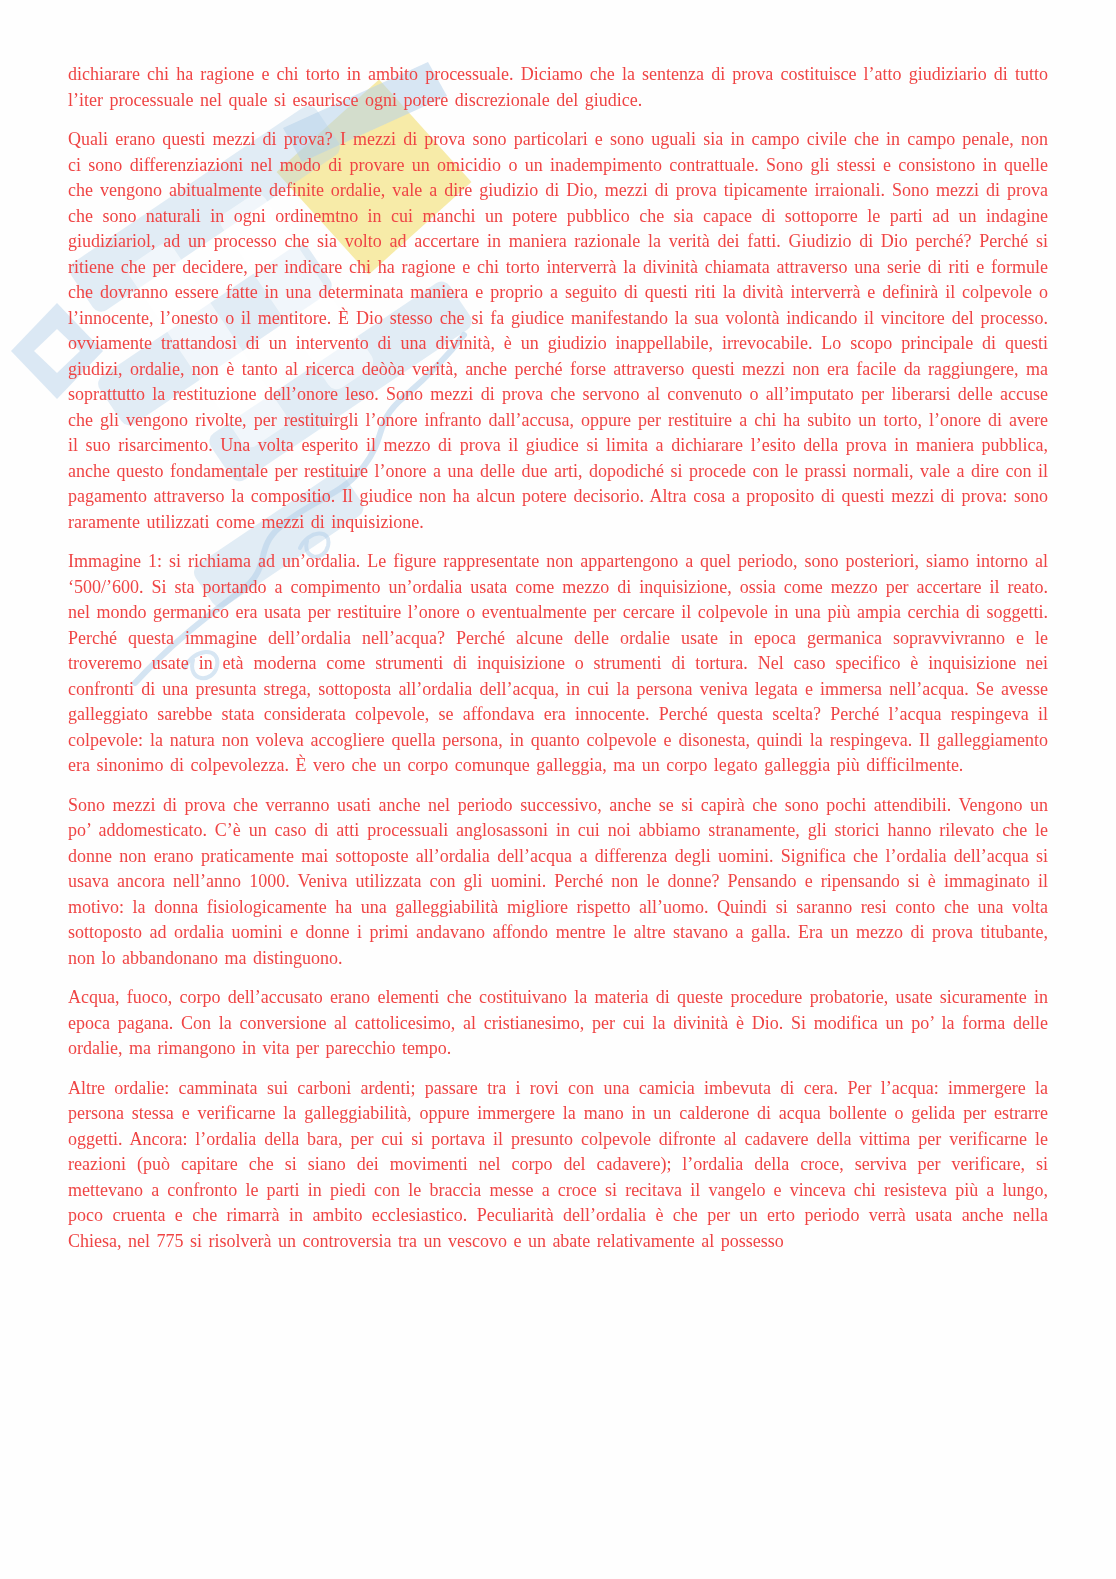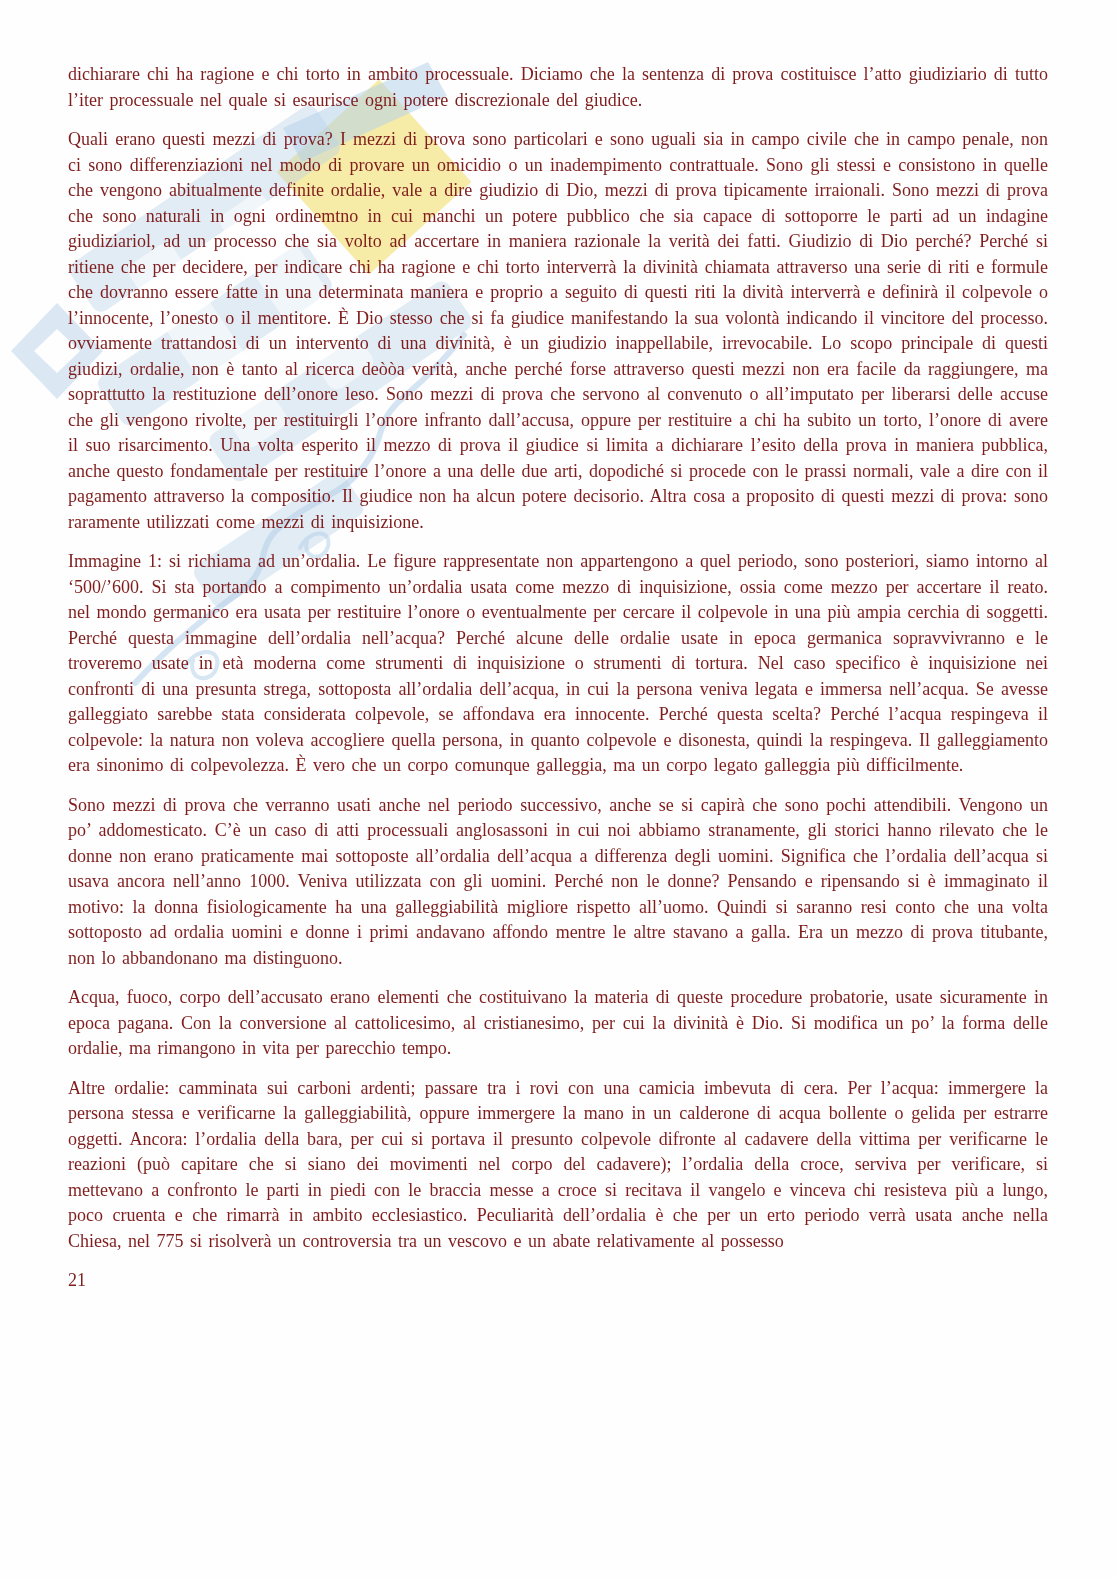--- a/index.html
+++ b/index.html
@@ -7,21 +7,21 @@
     padding: 0;
     background: #ffffff;
   }
   .page {
     position: relative;
     width: 1116px;
     height: 1579px;
     background: #fefefe;
     overflow: hidden;
     font-family: "Liberation Serif", serif;
-    color: #7f1d1d;
+    color: #ef4444;
   }
   .watermark {
     position: absolute;
     top: 28px;
     left: 0;
     z-index: 0;
     pointer-events: none;
   }
   .content {
     position: absolute;
@@ -79,16 +79,15 @@
     <p class="para"><span>Quali erano questi mezzi di prova? I mezzi di prova sono particolari e sono uguali sia in campo civile che in campo penale, non ci sono differenziazioni nel modo di provare un omicidio o un inadempimento contrattuale. Sono gli stessi e consistono in quelle che vengono abitualmente definite ordalie, vale a dire giudizio di Dio, mezzi di prova tipicamente irraionali. Sono mezzi di prova che sono naturali in ogni ordinemtno in cui manchi un potere pubblico che sia capace di sottoporre le parti ad un indagine giudiziariol, ad un processo che sia volto ad accertare in maniera razionale la verità dei fatti. Giudizio di Dio perché? Perché si ritiene che per decidere, per indicare chi ha ragione e chi torto interverrà la divinità chiamata attraverso una serie di riti e formule che dovranno essere fatte in una determinata maniera e proprio a seguito di questi riti la dività interverrà e definirà il colpevole o l’innocente, l’onesto o il mentitore. È Dio stesso che si fa giudice manifestando la sua volontà indicando il vincitore del processo. ovviamente trattandosi di un intervento di una divinità, è un giudizio inappellabile, irrevocabile. Lo scopo principale di questi giudizi, ordalie, non è tanto al ricerca deòòa verità, anche perché forse attraverso questi mezzi non era facile da raggiungere, ma soprattutto la restituzione dell’onore leso. Sono mezzi di prova che servono al convenuto o all’imputato per liberarsi delle accuse che gli vengono rivolte, per restituirgli l’onore infranto dall’accusa, oppure per restituire a chi ha subito un torto, l’onore di avere il suo risarcimento. Una volta esperito il mezzo di prova il giudice si limita a dichiarare l’esito della prova in maniera pubblica, anche questo fondamentale per restituire l’onore a una delle due arti, dopodiché si procede con le prassi normali, vale a dire con il pagamento attraverso la </span><span class="italic-term">compositio</span><span>. Il giudice non ha alcun potere decisorio. Altra cosa a proposito di questi mezzi di prova: sono raramente utilizzati come mezzi di inquisizione.</span></p>
 
     <p class="para">Immagine 1: si richiama ad un’ordalia. Le figure rappresentate non appartengono a quel periodo, sono posteriori, siamo intorno al ‘500/’600. Si sta portando a compimento un’ordalia usata come mezzo di inquisizione, ossia come mezzo per accertare il reato. nel mondo germanico era usata per restituire l’onore o eventualmente per cercare il colpevole in una più ampia cerchia di soggetti. Perché questa immagine dell’ordalia nell’acqua? Perché alcune delle ordalie usate in epoca germanica sopravvivranno e le troveremo usate in età moderna come strumenti di inquisizione o strumenti di tortura. Nel caso specifico è inquisizione nei confronti di una presunta strega, sottoposta all’ordalia dell’acqua, in cui la persona veniva legata e immersa nell’acqua. Se avesse galleggiato sarebbe stata considerata colpevole, se affondava era innocente. Perché questa scelta? Perché l’acqua respingeva il colpevole: la natura non voleva accogliere quella persona, in quanto colpevole e disonesta, quindi la respingeva. Il galleggiamento era sinonimo di colpevolezza. È vero che un corpo comunque galleggia, ma un corpo legato galleggia più difficilmente.</p>
 
     <p class="para">Sono mezzi di prova che verranno usati anche nel periodo successivo, anche se si capirà che sono pochi attendibili. Vengono un po’ addomesticato. C’è un caso di atti processuali anglosassoni in cui noi abbiamo stranamente, gli storici hanno rilevato che le donne non erano praticamente mai sottoposte all’ordalia dell’acqua a differenza degli uomini. Significa che l’ordalia dell’acqua si usava ancora nell’anno 1000. Veniva utilizzata con gli uomini. Perché non le donne? Pensando e ripensando si è immaginato il motivo: la donna fisiologicamente ha una galleggiabilità migliore rispetto all’uomo. Quindi si saranno resi conto che una volta sottoposto ad ordalia uomini e donne i primi andavano affondo mentre le altre stavano a galla. Era un mezzo di prova titubante, non lo abbandonano ma distinguono.</p>
 
     <p class="para">Acqua, fuoco, corpo dell’accusato erano elementi che costituivano la materia di queste procedure probatorie, usate sicuramente in epoca pagana. Con la conversione al cattolicesimo, al cristianesimo, per cui la divinità è Dio. Si modifica un po’ la forma delle ordalie, ma rimangono in vita per parecchio tempo.</p>
 
     <p class="para">Altre ordalie: camminata sui carboni ardenti; passare tra i rovi con una camicia imbevuta di cera. Per l’acqua: immergere la persona stessa e verificarne la galleggiabilità, oppure immergere la mano in un calderone di acqua bollente o gelida per estrarre oggetti. Ancora: l’ordalia della bara, per cui si portava il presunto colpevole difronte al cadavere della vittima per verificarne le reazioni (può capitare che si siano dei movimenti nel corpo del cadavere); l’ordalia della croce, serviva per verificare, si mettevano a confronto le parti in piedi con le braccia messe a croce si recitava il vangelo e vinceva chi resisteva più a lungo, poco cruenta e che rimarrà in ambito ecclesiastico. Peculiarità dell’ordalia è che per un erto periodo verrà usata anche nella Chiesa, nel 775 si risolverà un controversia tra un vescovo e un abate relativamente al possesso</p>
 
-    <div class="pagenum">21</div>
 
   </div>
 </div>
 
 </body></html>

